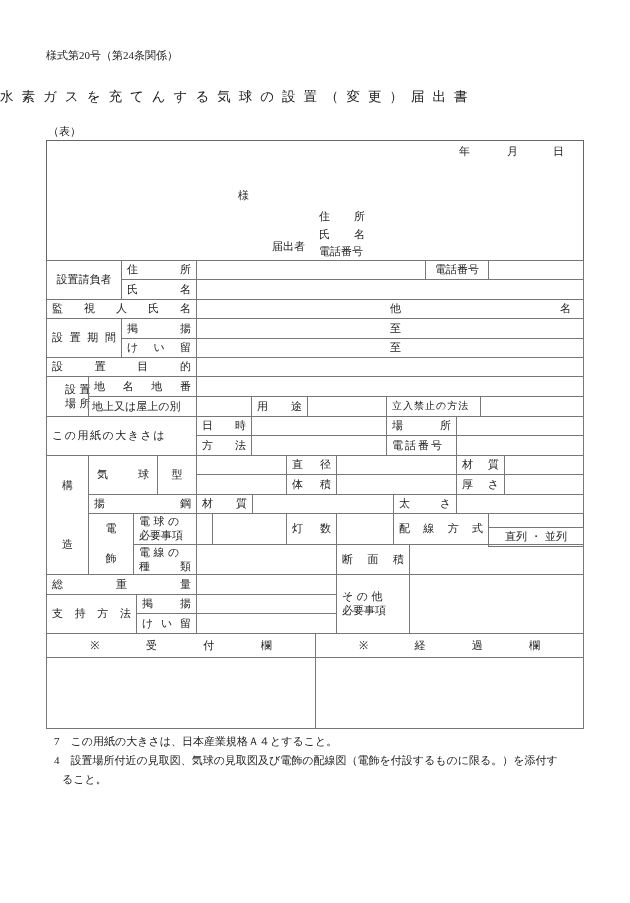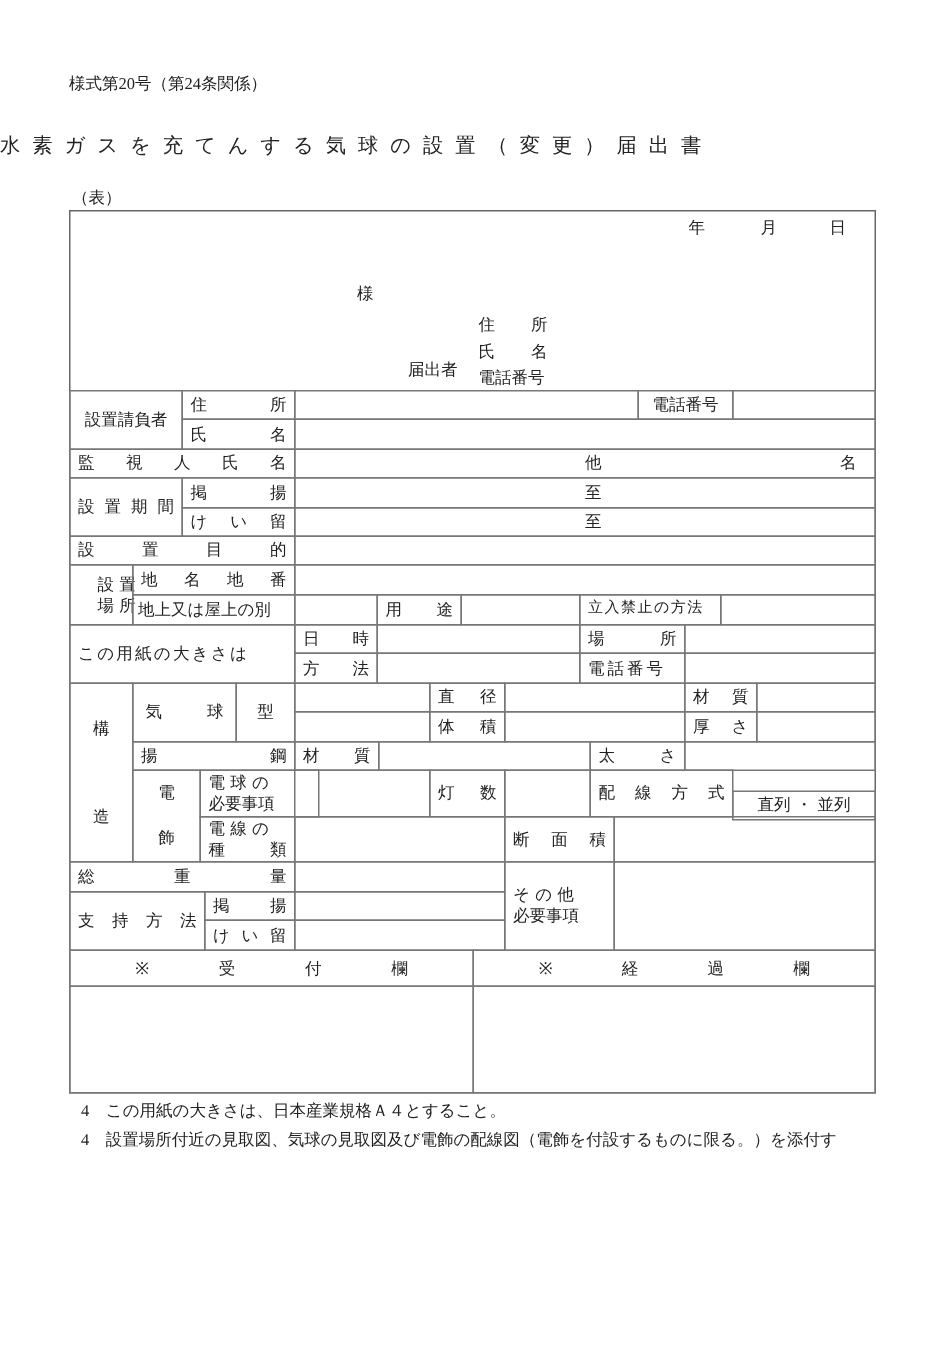--- a/index.html
+++ b/index.html
@@ -258,15 +258,16 @@
 <div class="cell" style="left:315px;top:633px;width:269px;height:25px;justify-content:space-around;padding:0 20px">
     <span>※</span>
     <span>経</span>
     <span>過</span>
     <span>欄</span>
   </div>
 <div class="cell" style="left:46px;top:657px;width:270px;height:72px"></div>
 <div class="cell" style="left:315px;top:657px;width:269px;height:72px"></div>
 
 <div class="abs notes">
-  <div class="n">4　この用紙の大きさは、日本産業規格Ａ４とすること。</div>
+  <div class="n">7　この用紙の大きさは、日本産業規格Ａ４とすること。</div>
   <div class="n">4　設置場所付近の見取図、気球の見取図及び電飾の配線図（電飾を付設するものに限る。）を添付す</div>
+  <div class="n2">ること。</div>
 </div>
 
 </body></html>

